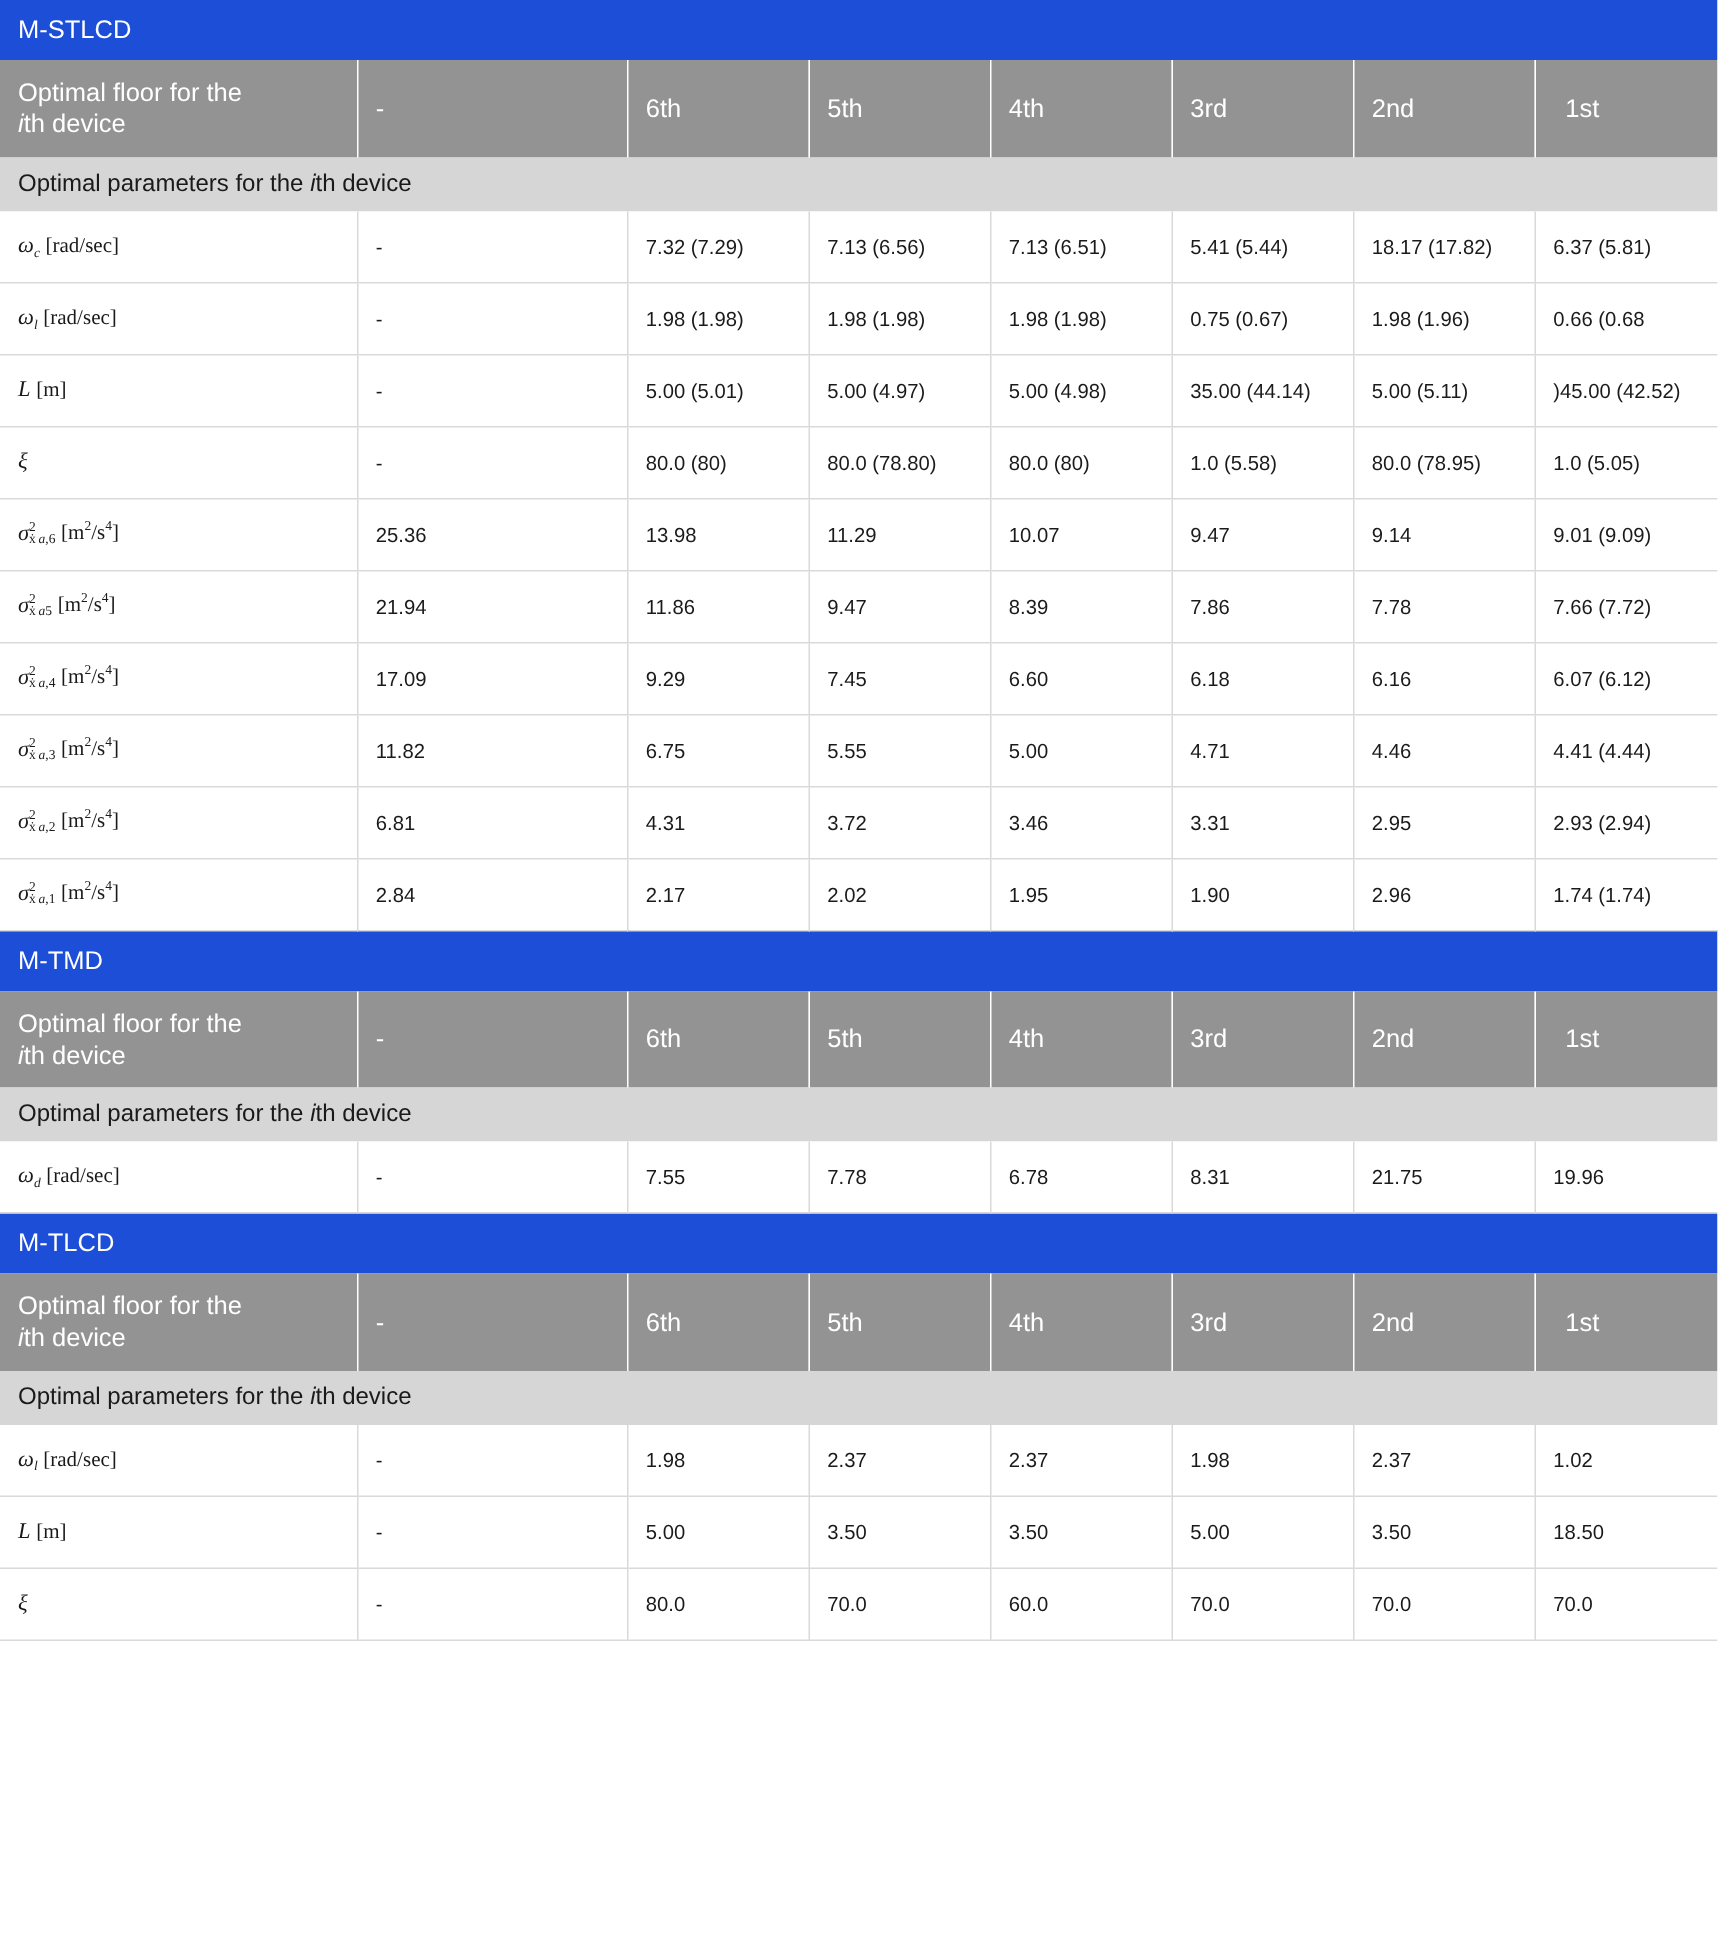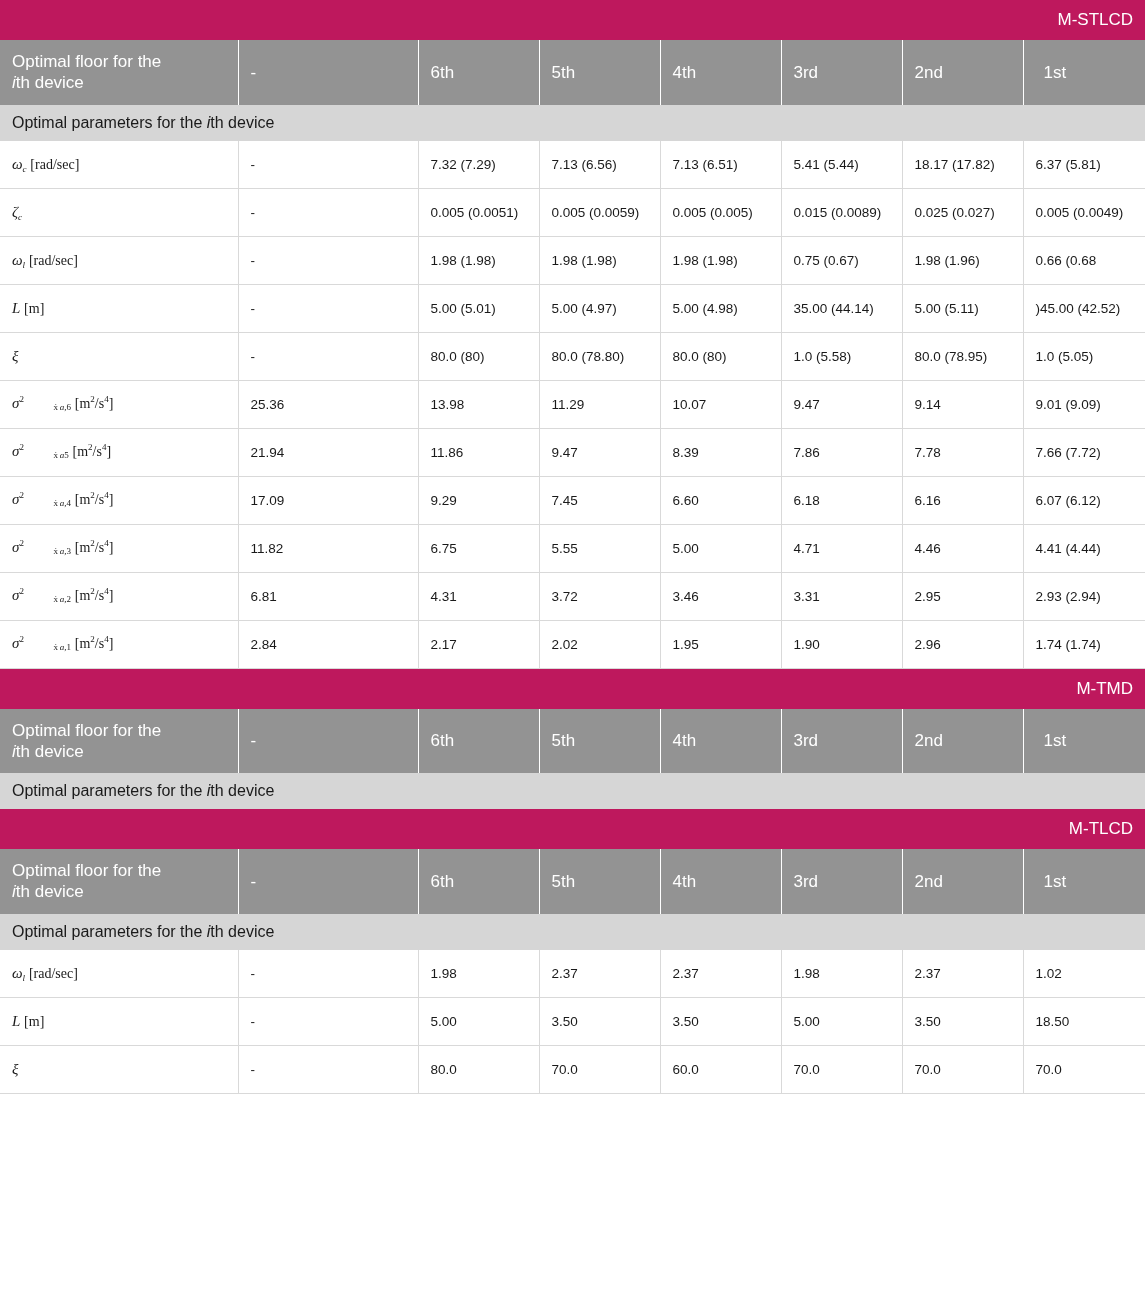--- a/index.html
+++ b/index.html
@@ -42,26 +42,25 @@
     line-height: 1.25;
     padding-top: 12px;
     padding-bottom: 12px;
     border-right: 1px solid #ffffff;
     height: 46px;
   }
   tr.header-row td:last-child { border-right: none; }
 
   
   tr.section-row td {
-    background: #be185d;
+    background: #1d4ed8;
     color: #ffffff;
     font-size: 17px;
     padding-top: 10px;
     padding-bottom: 10px;
-    text-align: right;
   }
 
   
   tr.floor-row td {
     background: #939393;
     color: #ffffff;
     font-size: 17px;
     line-height: 1.25;
     border-right: 1px solid #ffffff;
     padding-top: 11px;
@@ -105,21 +104,21 @@
   .supsub {
     display: inline-block;
     vertical-align: middle;
     font-size: 9px;
     line-height: 1.05;
     text-align: left;
     position: relative;
     top: -1px;
   }
   .supsub .up { display: block; position: relative; top: 1px; }
-  .supsub .dn { display: block; position: relative; top: 0px; white-space: nowrap; margin-left: 34px; }
+  .supsub .dn { display: block; position: relative; top: 0px; white-space: nowrap; }
   .units { font-family: "Liberation Serif", serif; font-size: 14px; }
   .ital { font-style: italic; }
 </style>
 </head>
 <body>
 
 <table class="data-table">
   <colgroup>
     <col class="c0">
       <col class="c1">
@@ -161,30 +160,20 @@
       <td><span class="math"><i>ω</i><sub><i>c</i></sub></span> <span class="units">[rad/sec]</span></td>
       <td>-</td>
       <td>7.32 (7.29)</td>
       <td>7.13 (6.56)</td>
       <td>7.13 (6.51)</td>
       <td>5.41 (5.44)</td>
       <td>18.17 (17.82)</td>
       <td>6.37 (5.81)</td>
     </tr>
 
-    <tr class="data-row">
-      <td><span class="math"><i>ζ</i><sub><i>c</i></sub></span></td>
-      <td>-</td>
-      <td>0.005 (0.0051)</td>
-      <td>0.005 (0.0059)</td>
-      <td>0.005 (0.005)</td>
-      <td>0.015 (0.0089)</td>
-      <td>0.025 (0.027)</td>
-      <td>0.005 (0.0049)</td>
-    </tr>
 
     <tr class="data-row">
       <td><span class="math"><i>ω</i><sub><i>l</i></sub></span> <span class="units">[rad/sec]</span></td>
       <td>-</td>
       <td>1.98 (1.98)</td>
       <td>1.98 (1.98)</td>
       <td>1.98 (1.98)</td>
       <td>0.75 (0.67)</td>
       <td>1.98 (1.96)</td>
       <td>0.66 (0.68</td>
@@ -295,20 +284,30 @@
       <td>2nd</td>
       <td>1st</td>
     </tr>
 
     <tr class="subsection-row">
       <td colspan="8">
         <span>Optimal parameters for the </span><span class="ital">i</span><span>th device</span>
       </td>
     </tr>
 
+    <tr class="data-row first-of-block">
+      <td><span class="math"><i>ω</i><sub><i>d</i></sub></span> <span class="units">[rad/sec]</span></td>
+      <td>-</td>
+      <td>7.55</td>
+      <td>7.78</td>
+      <td>6.78</td>
+      <td>8.31</td>
+      <td>21.75</td>
+      <td>19.96</td>
+    </tr>
 
 
     <tr class="section-row">
       <td colspan="8">M-TLCD</td>
     </tr>
 
     <tr class="floor-row">
       <td>
         <span>Optimal floor for the</span><br>
         <span class="ital">i</span><span>th device</span>

